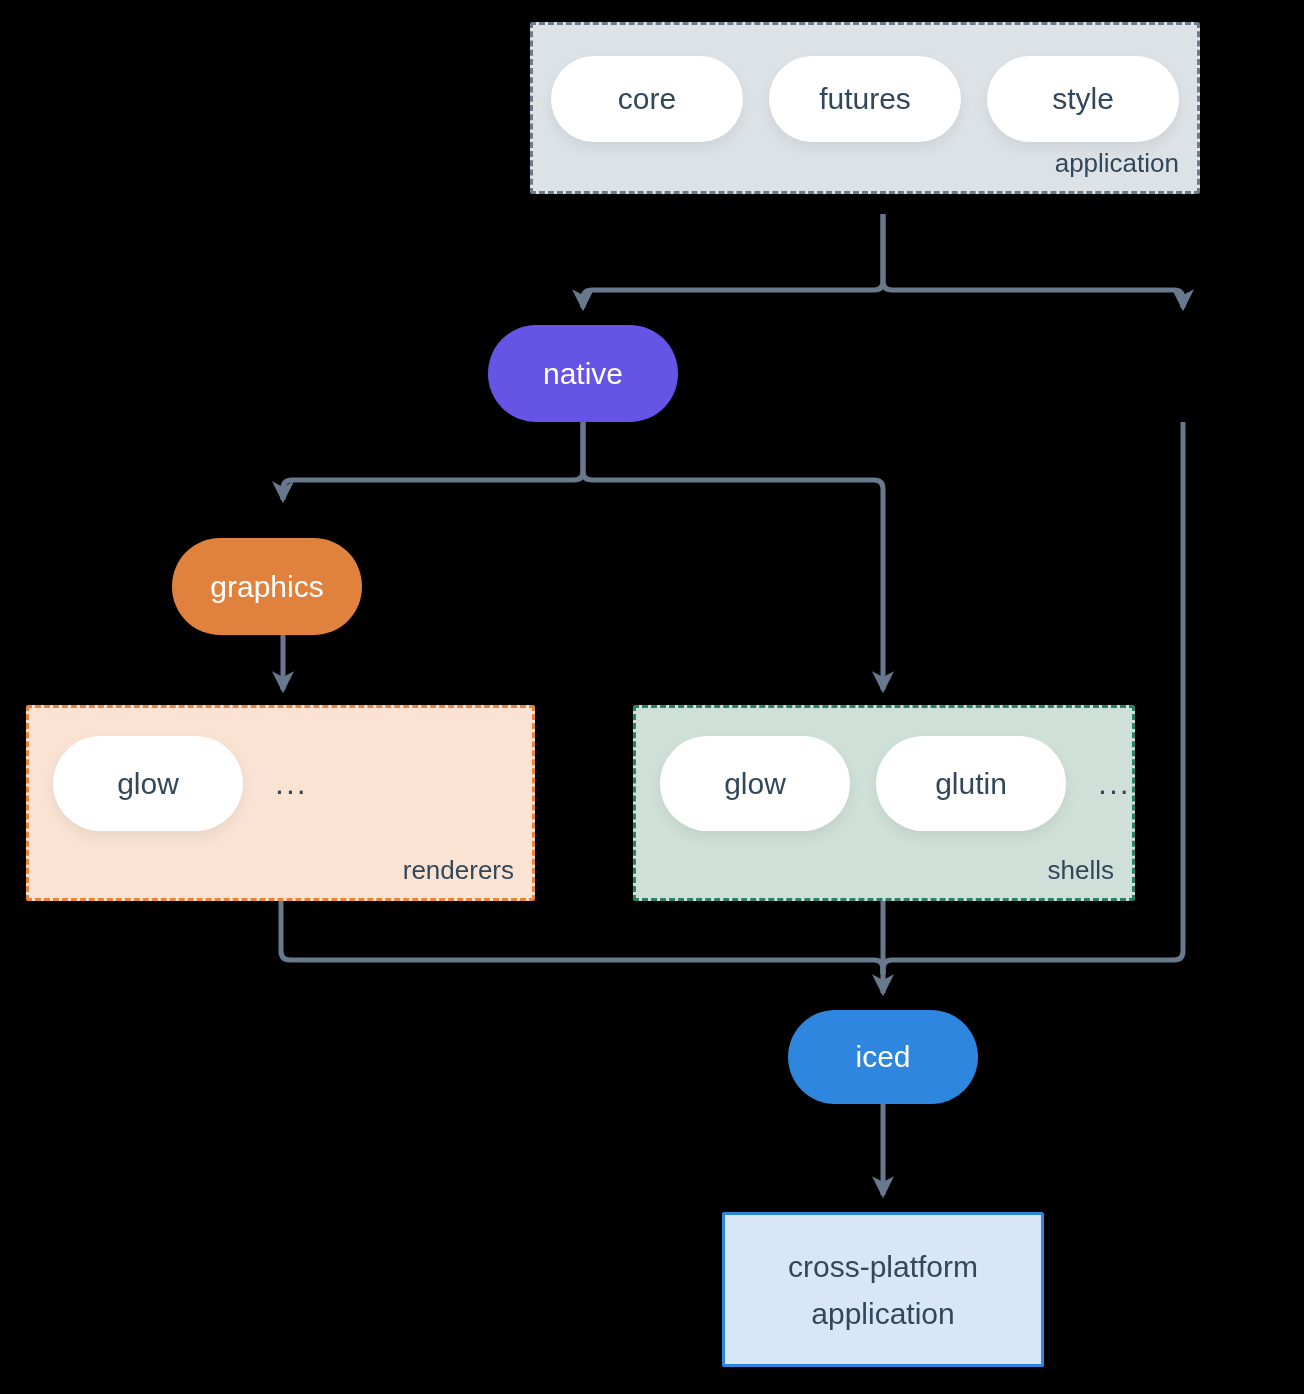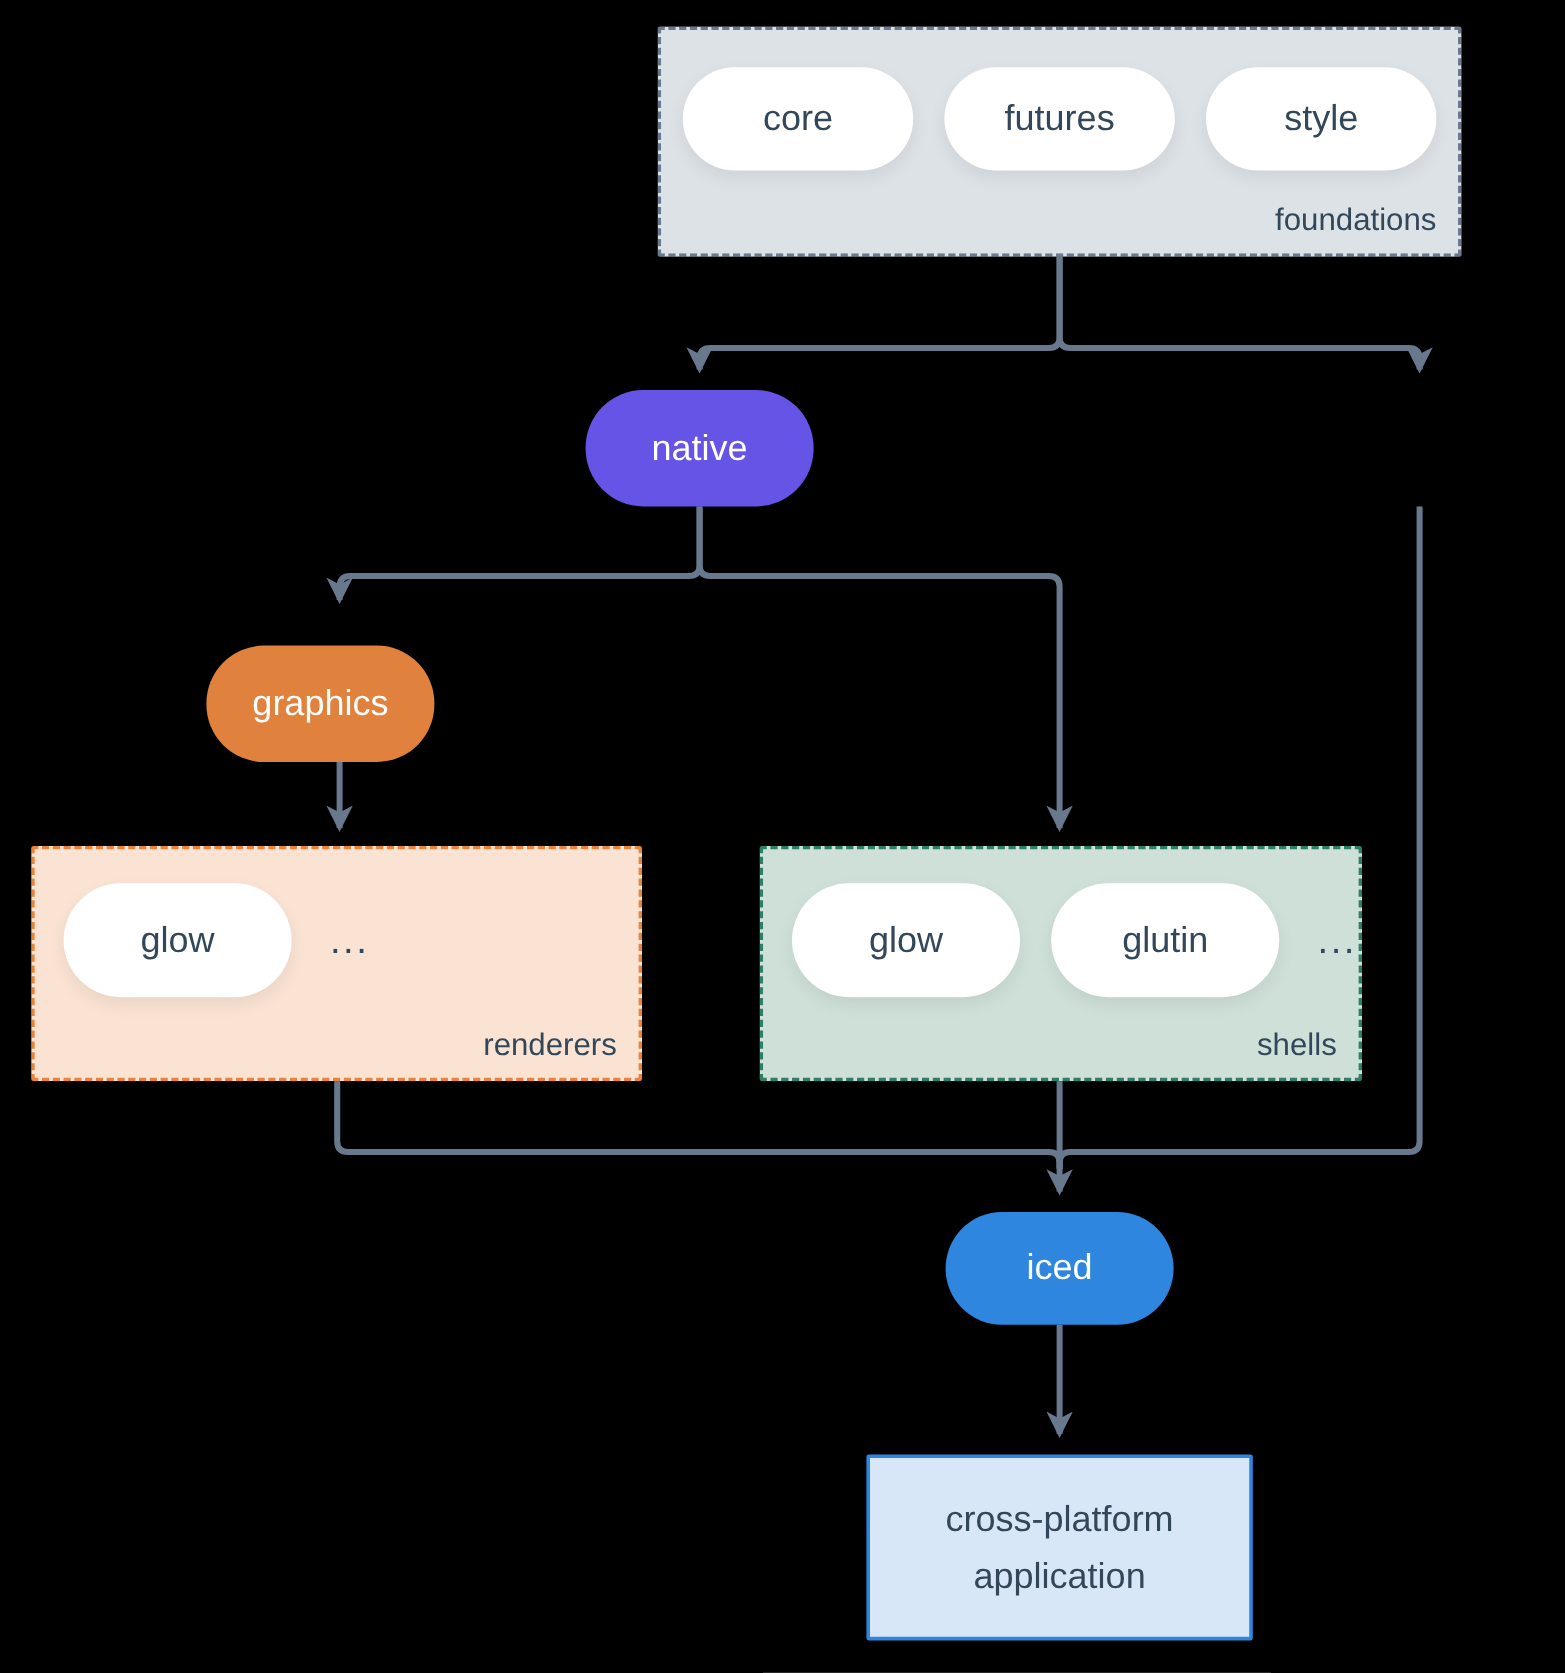--- a/index.html
+++ b/index.html
@@ -30,21 +30,21 @@
   .connectors{position:absolute;left:0;top:0;width:100%;height:100%;}
   .connectors path.link{fill:none;stroke:var(--arrow);stroke-width:5;}
   .connectors .arrowhead{fill:var(--arrow);}
 
   .group{
     position:absolute;
     box-sizing:border-box;
     border-radius:2px;
   }
   .group-foundations{
-    left:548px;top:22px;width:670px;height:192px;
+    left:530px;top:22px;width:670px;height:172px;
     background:var(--foundations-fill);
     border:3px dashed var(--foundations-border);
   }
   .group-renderers{
     left:26px;top:705px;width:509px;height:196px;
     background:var(--renderers-fill);
     border:3px dashed var(--renderers-border);
   }
   .group-shells{
     left:633px;top:705px;width:502px;height:196px;
@@ -151,21 +151,21 @@
 
     <path class="link" marker-end="url(#arrow)" d="M883,1104 V1195"></path>
   </svg>
 
   <div class="group group-foundations">
     <div class="pill-row">
       <div class="pill pill-sm">core</div>
       <div class="pill pill-sm">futures</div>
       <div class="pill pill-sm">style</div>
     </div>
-    <div class="group-label">foundations</div>
+    <div class="group-label">application</div>
   </div>
 
   <div class="node node-native">native</div>
 
   <div class="node node-graphics">graphics</div>
 
   <div class="group group-renderers">
     <div class="pill-row">
       <div class="pill pill-sm">glow</div>
       <div class="ellipsis">...</div>

